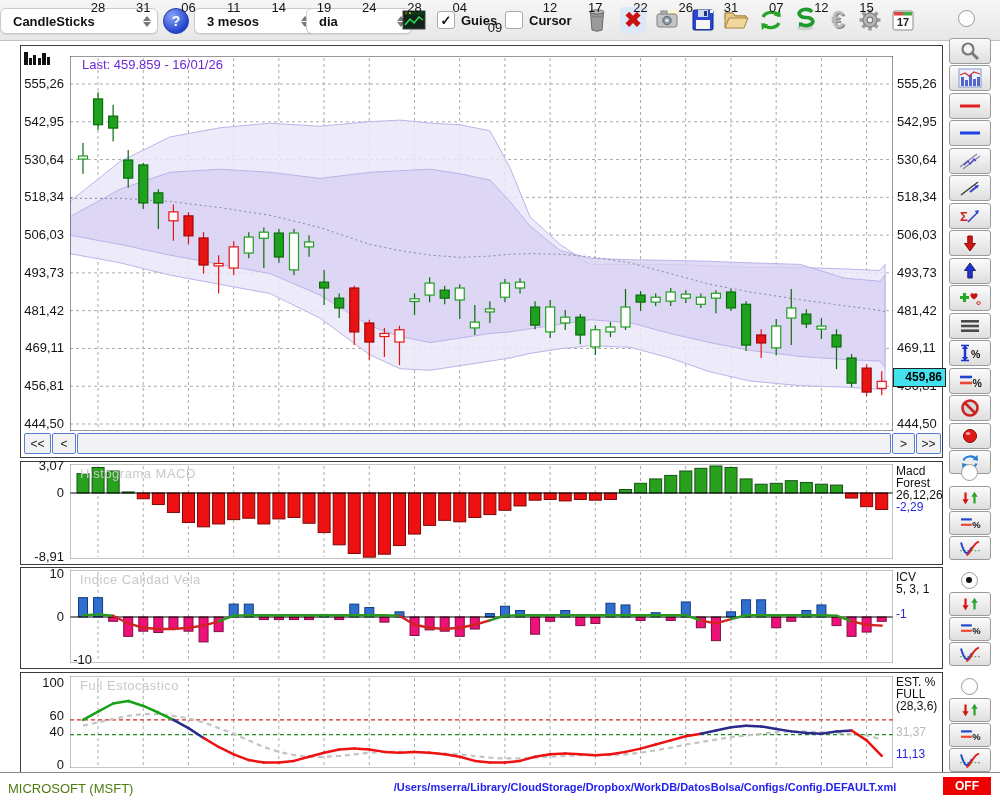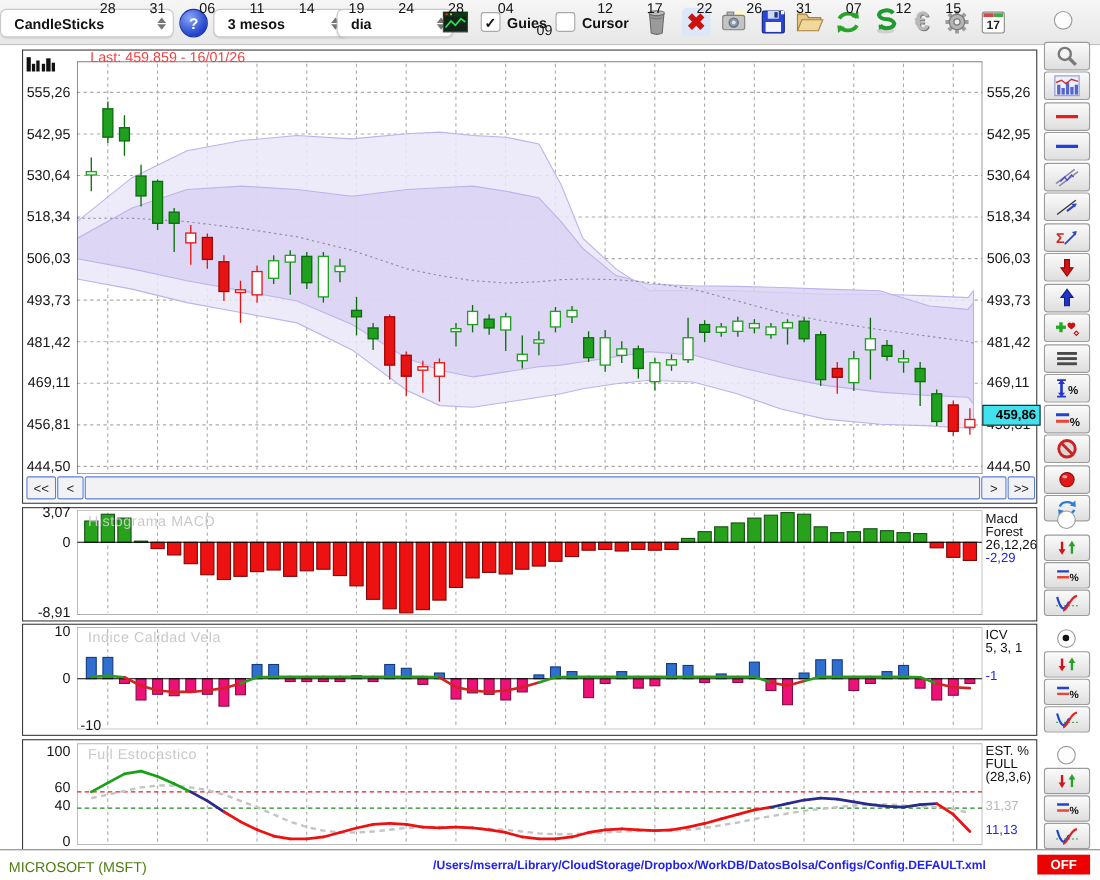--- a/index.html
+++ b/index.html
@@ -326,21 +326,21 @@
         <g fill="#111">
           <rect x="0" y="4" width="4" height="13"></rect>
           <rect x="5" y="10" width="3" height="7"></rect>
           <rect x="9" y="7" width="3" height="10"></rect>
           <rect x="14" y="10" width="3" height="7"></rect>
           <rect x="18" y="5" width="4" height="12"></rect>
           <rect x="23" y="9" width="3" height="8"></rect>
         </g>
       </svg>
   </div>
-  <div class="abs" style="left:82px;top:44px;font-size:13px;color:#ef4444;">Last: 459.859 - 16/01/26</div>
+  <div class="abs" style="left:82px;top:57px;font-size:13px;color:#6d28d9;">Last: 459.859 - 16/01/26</div>
   <div id="price-tag" class="abs" style="top: 367.852px;">459,86</div>
 
   <div class="navbox" style="left:24px;width:25px;">&lt;&lt;</div>
   <div class="navbox" style="left:52px;width:22px;">&lt;</div>
   <div class="navbox" style="left:77px;width:812px;"></div>
   <div class="navbox" style="left:892px;width:21px;">&gt;</div>
   <div class="navbox" style="left:916px;width:23px;">&gt;&gt;</div>
 
   <div class="panel" style="top:461px;height:102px;"></div>
   <svg id="macd-svg" class="abs" style="left:70px;top:464px;" width="823" height="95" viewBox="70 464 823 95">

